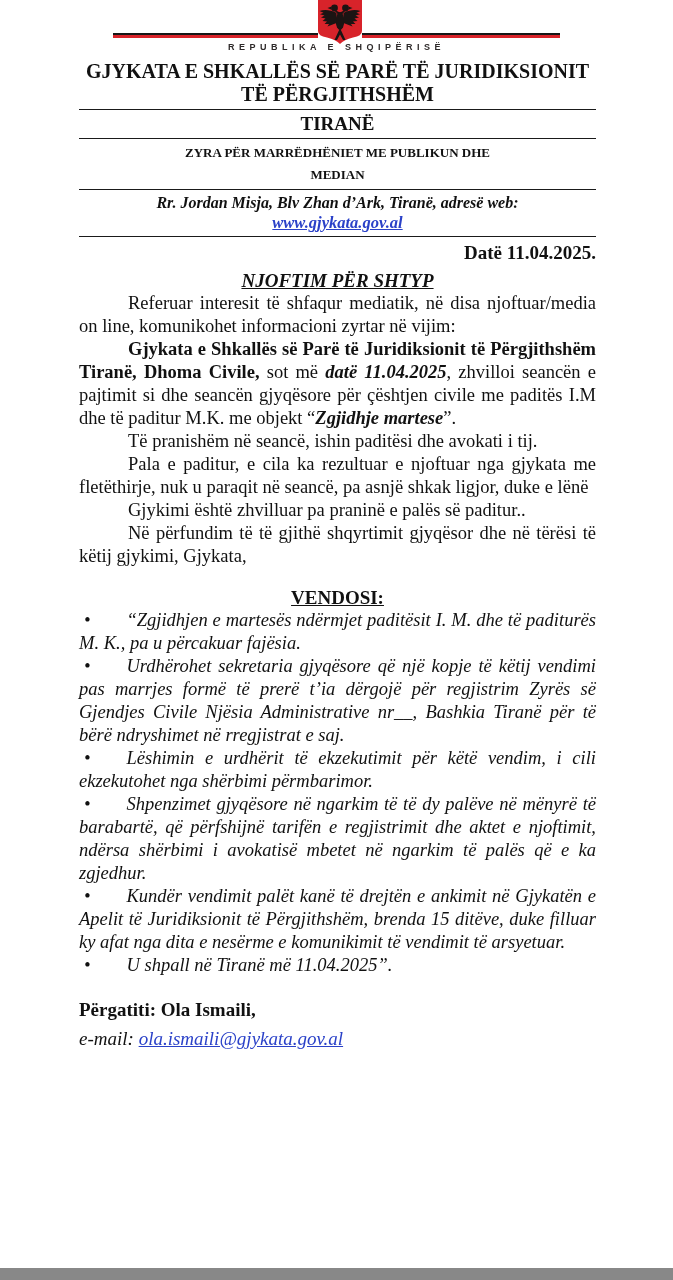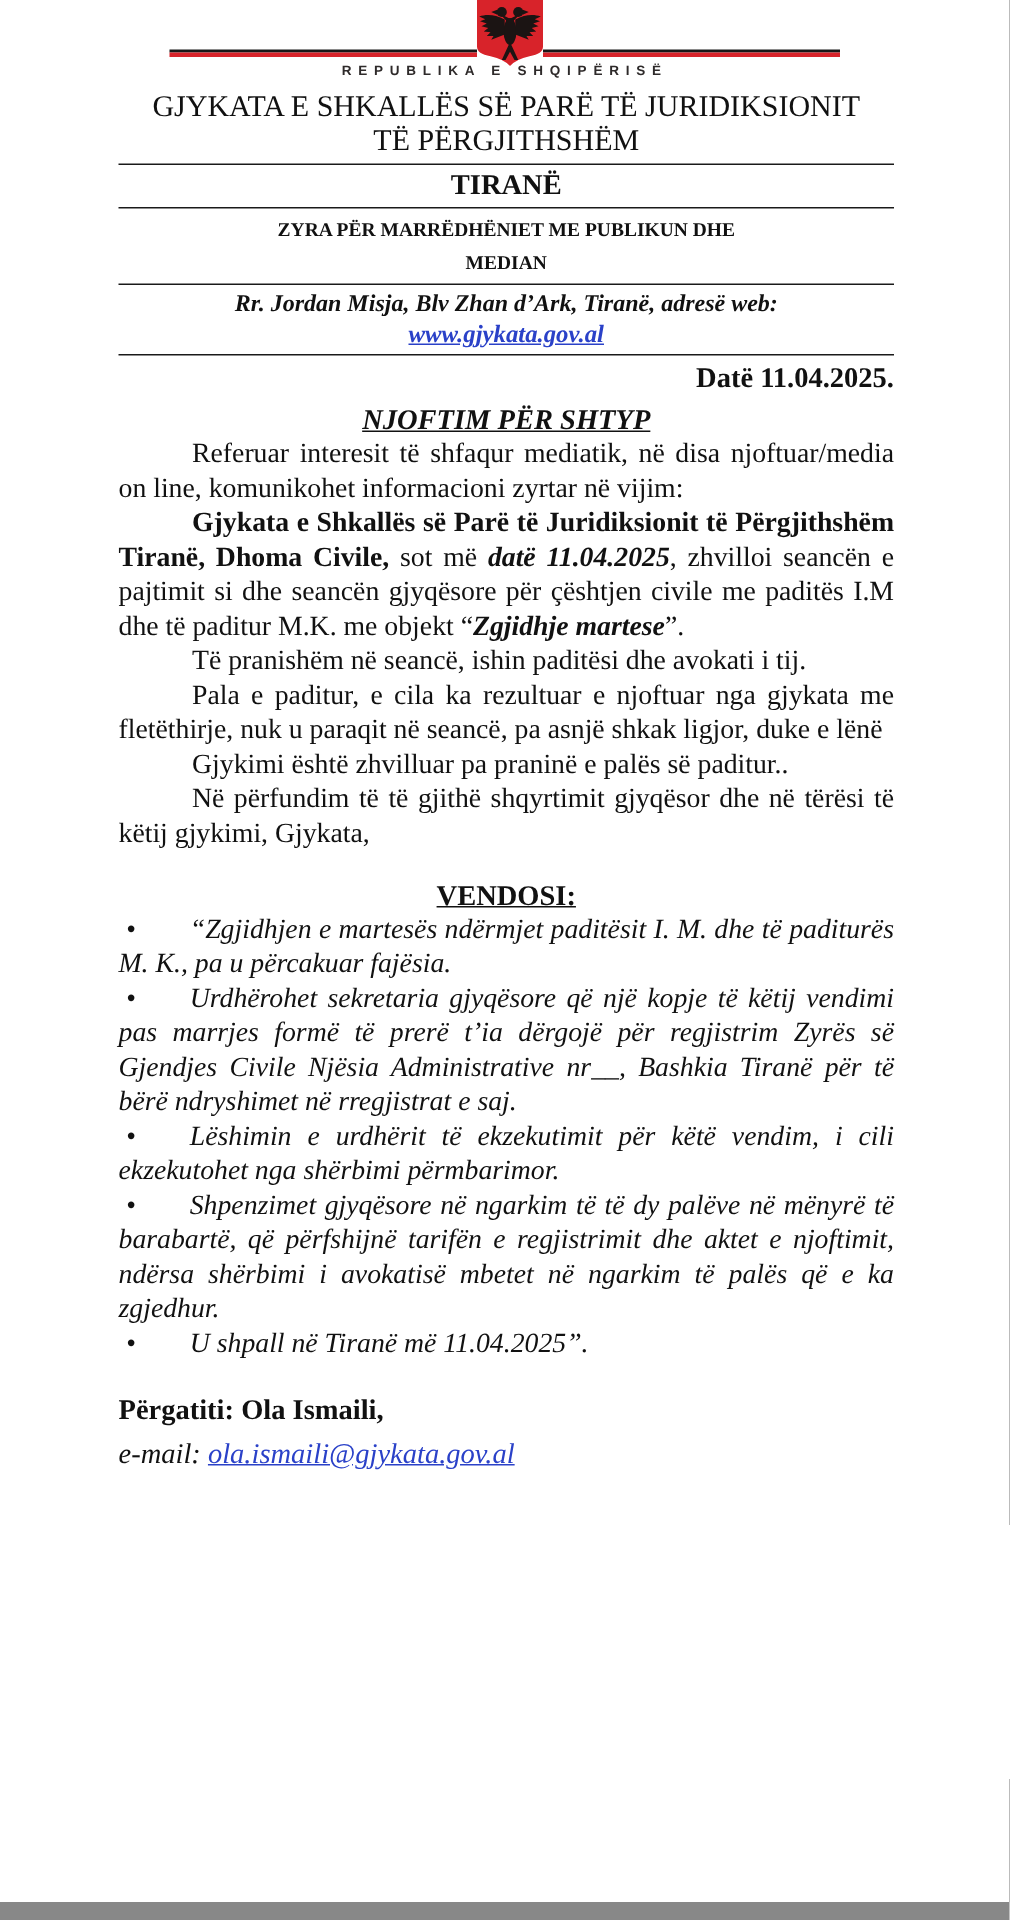--- a/index.html
+++ b/index.html
@@ -24,21 +24,21 @@
   .eagle { position:absolute; left:317px; top:0; width:46px; height:44px; }
   .republic-label {
     position:absolute; top:42px; left:0; width:100%;
     text-align:center;
     font-family:"Liberation Sans", sans-serif;
     font-size:9px; font-weight:bold; letter-spacing:4.5px;
     color:#2e2a2a; white-space:nowrap;
   }
   
   .header { padding-top:60px; text-align:center; }
-  .court-title  { font-size:20px; font-weight:normal; line-height:23px; }
+  .court-title  { font-size:20px; font-weight:bold; line-height:23px; }
   .rule { border:none; border-top:1.5px solid #1a1a1a; margin:3px 0; height:0; }
   .city-title   { font-size:19px; font-weight:bold; line-height:22px; margin-top:2px; }
   .office-title { font-size:13px; font-weight:bold; line-height:22px; margin-top:1px; }
   .address-line { font-size:16px; font-weight:bold; font-style:italic; line-height:20px; margin-top:2px; }
   .website-line { font-size:16.5px; font-weight:bold; font-style:italic; line-height:20px; }
   a.doc-link { color:var(--link-blue,#2a41c8); text-decoration:underline; cursor:pointer; }
   .date-line  { text-align:right; font-weight:bold; font-size:19px; line-height:22px; margin-top:5px; }
   .press-title{ text-align:center; font-weight:bold; font-style:italic; font-size:19px;
                 line-height:22px; text-decoration:underline; margin-top:6px; }
   
@@ -123,20 +123,21 @@
     <p class="para">Pala e paditur, e cila ka rezultuar e njoftuar nga gjykata me fletëthirje, nuk u paraqit në seancë, pa asnjë shkak ligjor, duke e lënë</p>
     <p class="para">Gjykimi është zhvilluar pa praninë e palës së paditur..</p>
     <p class="para">Në përfundim të të gjithë shqyrtimit gjyqësor dhe në tërësi të këtij gjykimi, Gjykata,</p>
 
     <div class="decision-heading">VENDOSI:</div>
 
     <p class="bullet"><span class="bullet-glyph">•</span><span class="bullet-gap"></span><span>“Zgjidhjen e martesës ndërmjet paditësit I. M. dhe të paditurës M. K., pa u përcakuar fajësia.</span></p>
     <p class="bullet"><span class="bullet-glyph">•</span><span class="bullet-gap"></span><span>Urdhërohet sekretaria gjyqësore që një kopje të këtij vendimi pas marrjes formë të prerë t’ia dërgojë për regjistrim Zyrës së Gjendjes Civile Njësia Administrative nr__, Bashkia Tiranë për të bërë ndryshimet në rregjistrat e saj.</span></p>
     <p class="bullet"><span class="bullet-glyph">•</span><span class="bullet-gap"></span><span>Lëshimin e urdhërit të ekzekutimit për këtë vendim, i cili ekzekutohet nga shërbimi përmbarimor.</span></p>
     <p class="bullet"><span class="bullet-glyph">•</span><span class="bullet-gap"></span><span>Shpenzimet gjyqësore në ngarkim të të dy palëve në mënyrë të barabartë, që përfshijnë tarifën e regjistrimit dhe aktet e njoftimit, ndërsa shërbimi i avokatisë mbetet në ngarkim të palës që e ka zgjedhur.</span></p>
+    <p class="bullet"><span class="bullet-glyph">•</span><span class="bullet-gap"></span><span>Kundër vendimit palët kanë të drejtën e ankimit në Gjykatën e Apelit të Juridiksionit të Përgjithshëm, brenda 15 ditëve, duke filluar ky afat nga dita e nesërme e komunikimit të vendimit të arsyetuar.</span></p>
     <p class="bullet"><span class="bullet-glyph">•</span><span class="bullet-gap"></span><span>U shpall në Tiranë më 11.04.2025”.</span></p>
   </div>
 
   <div class="footer">
     <p class="f-bold">Përgatiti: Ola Ismaili,</p>
     <p class="f-email"><span>e-mail: </span><a class="doc-link">ola.ismaili@gjykata.gov.al</a></p>
   </div>
 
 </div>
 

